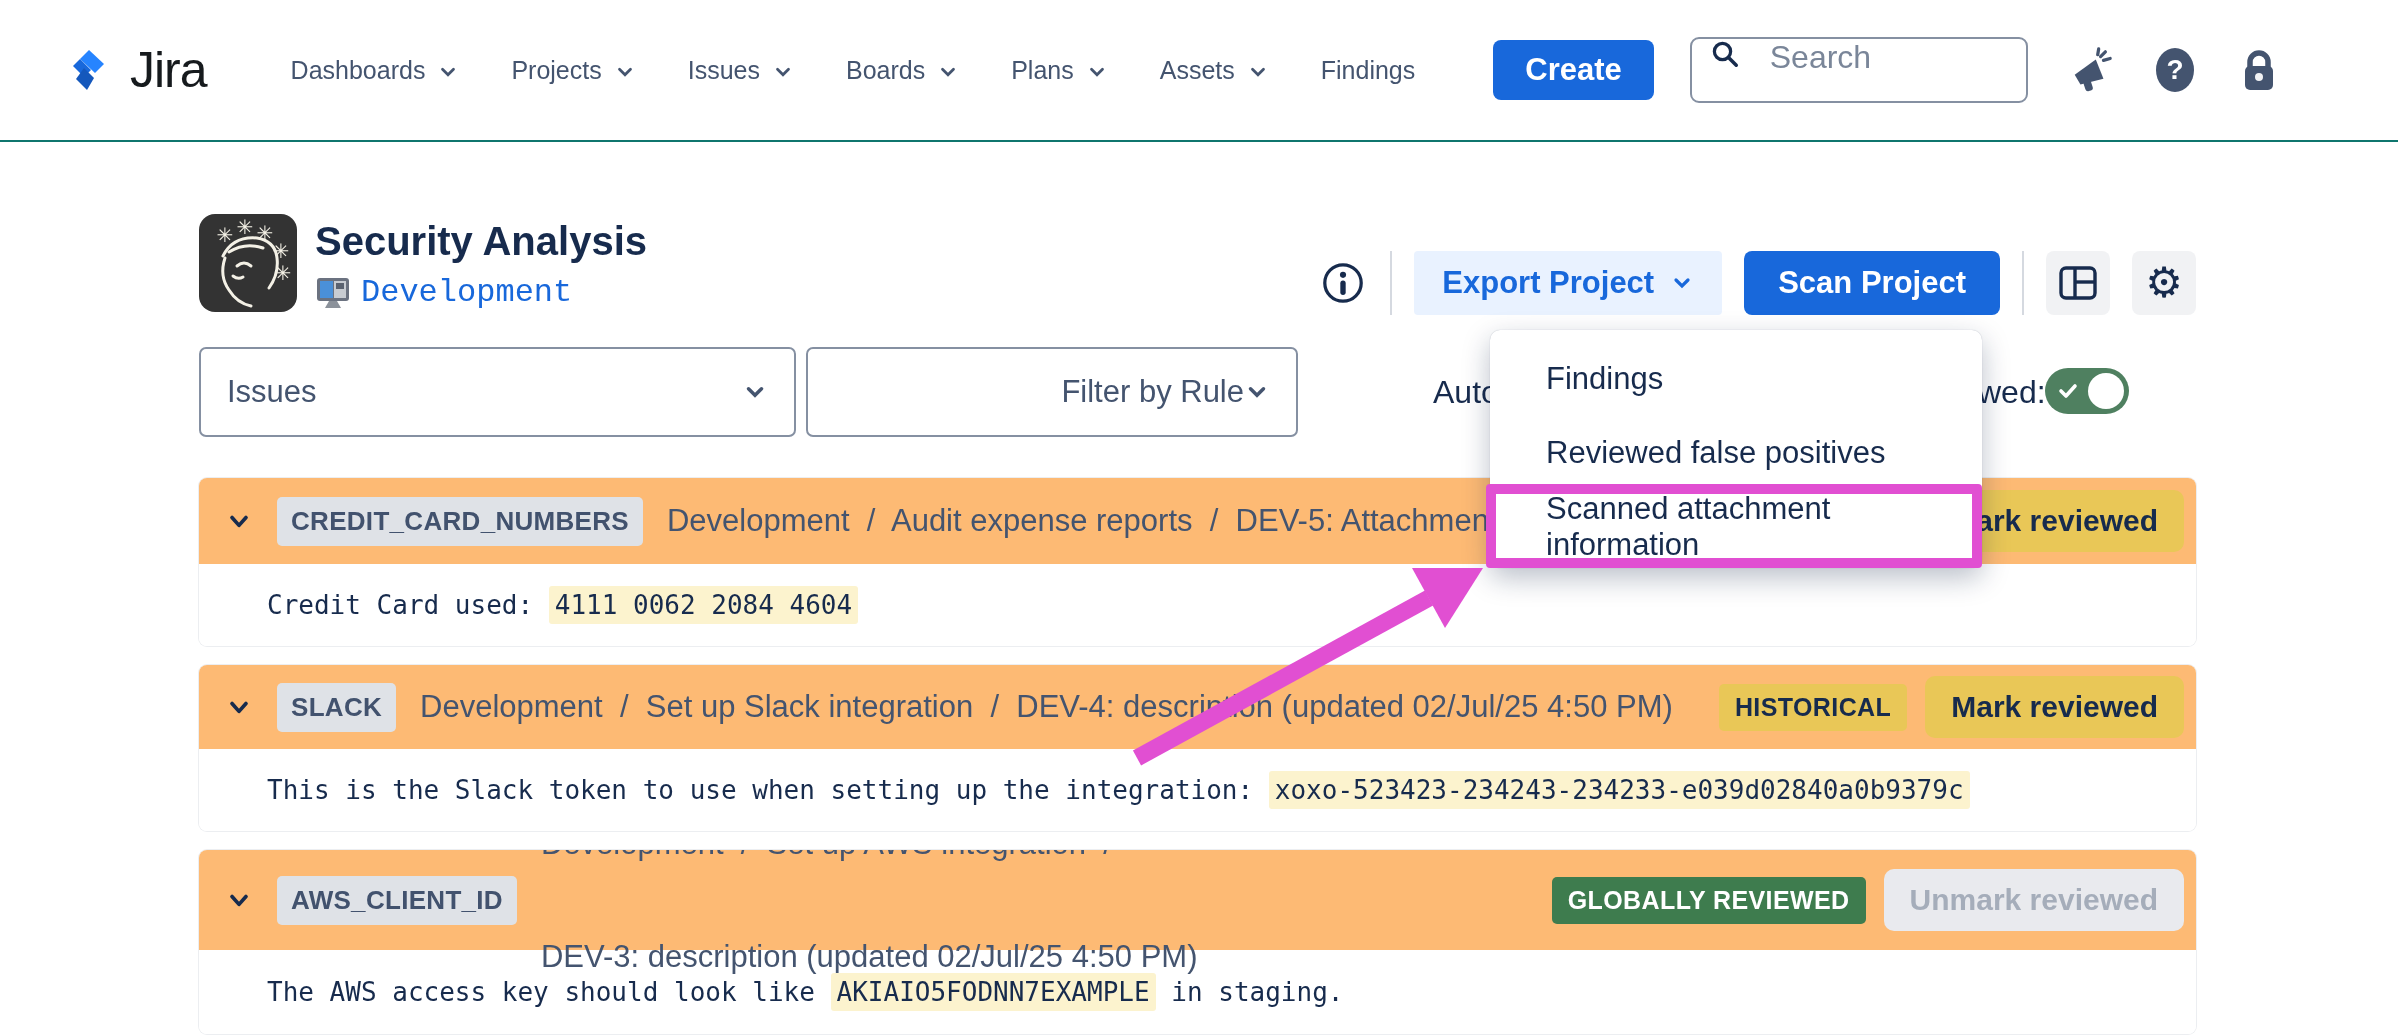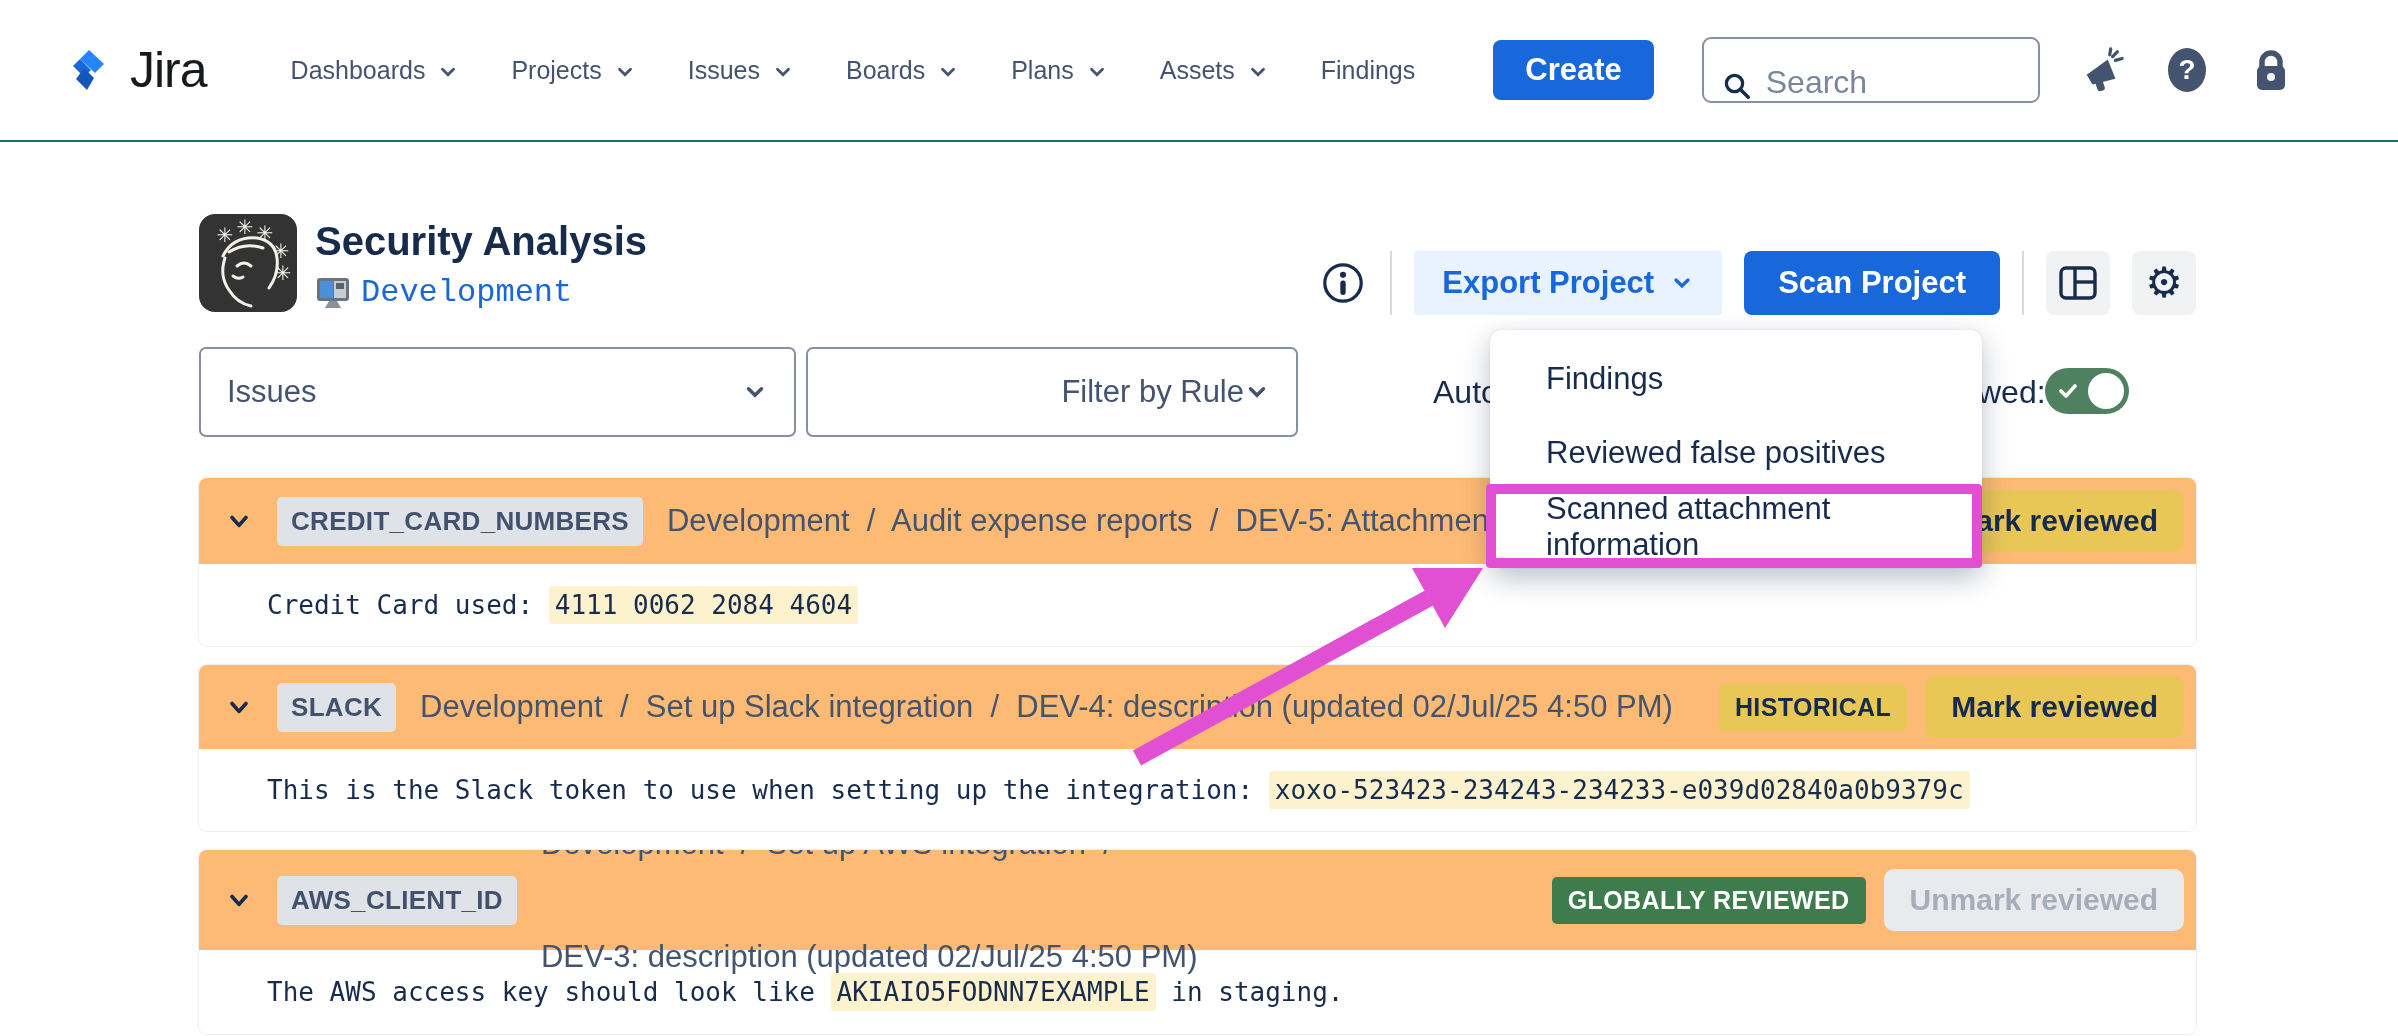--- a/index.html
+++ b/index.html
@@ -19,22 +19,22 @@
   .brand-text { font-size:50px; font-weight:500; color:#161a1d; letter-spacing:-1px; }
   .nav-items { display:flex; align-items:center; gap:52px; margin-left:84px; }
   .nav-item { display:flex; align-items:center; gap:12px; font-size:25px; font-weight:500; color:#44546f; cursor:pointer; }
   .nav-item svg { margin-top:3px; }
   .create-btn {
     margin-left:78px; height:60px; padding:0 32px; border:none; border-radius:8px;
     background:#1868db; color:#fff; font-size:31px; font-weight:700;
     font-family:"Liberation Sans", sans-serif; display:flex; align-items:center; cursor:pointer;
   }
   .search-box {
-    margin-left:48px; width:338px; height:66px; border:2px solid #8590a2; border-radius:9px;
-    display:flex; align-items:flex-end; padding:0 18px; gap:14px; background:#fff;
+    margin-left:36px; width:338px; height:66px; border:2px solid #8590a2; border-radius:9px;
+    display:flex; align-items:flex-start; padding:0 18px; gap:30px; background:#fff;
   }
   .search-box input {
     border:none; outline:none; font-size:32px; color:#44546f; width:230px;
     font-family:"Liberation Sans", sans-serif;
   }
   .search-box input::placeholder { color:#7a8699; }
   .nav-icons { display:flex; align-items:center; gap:34px; margin-left:38px; }
   .nav-icon { width:50px; height:50px; display:flex; align-items:center; justify-content:center; cursor:pointer; }
   .gear-glyph { font-size:46px; color:#44546f; line-height:1; }
 

